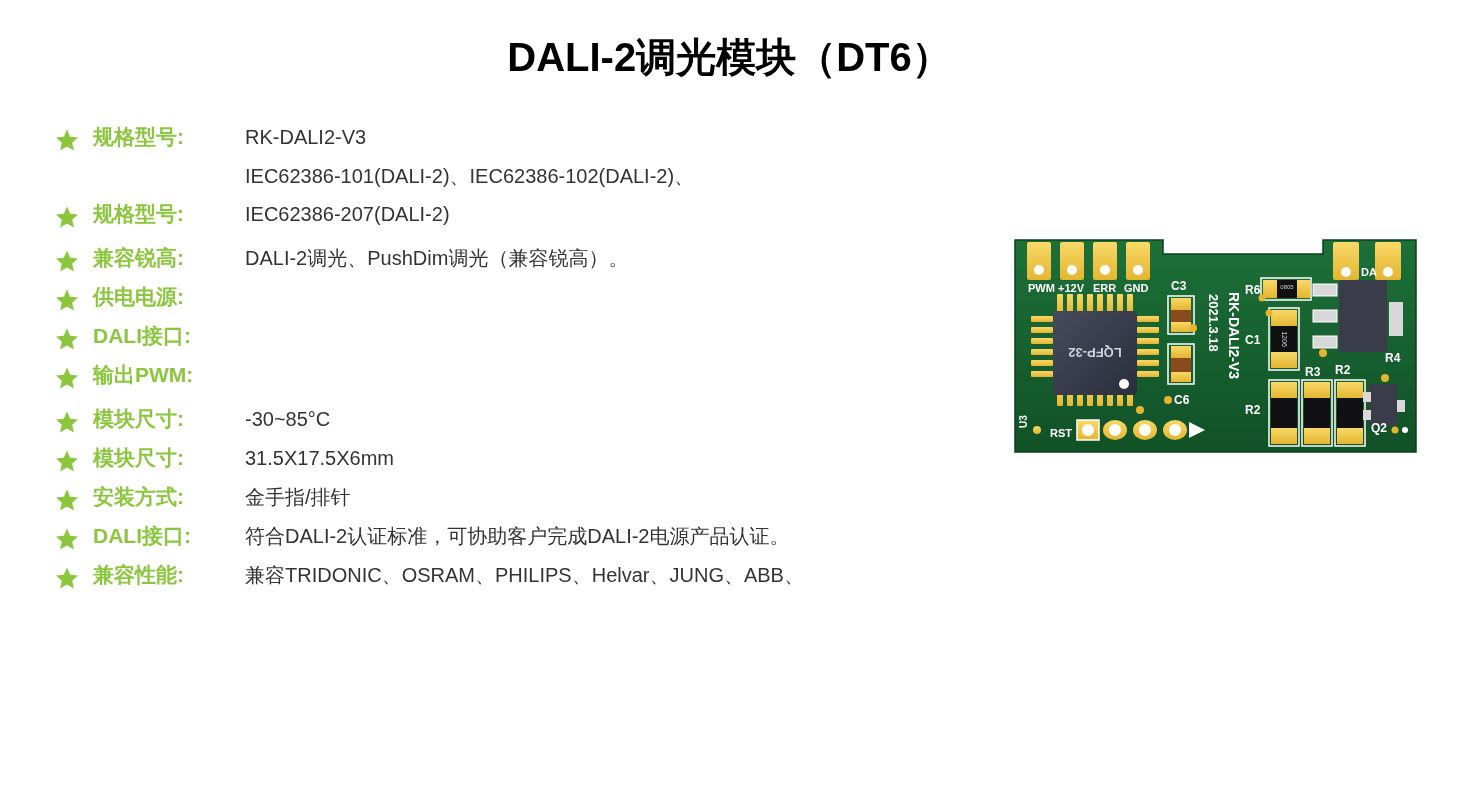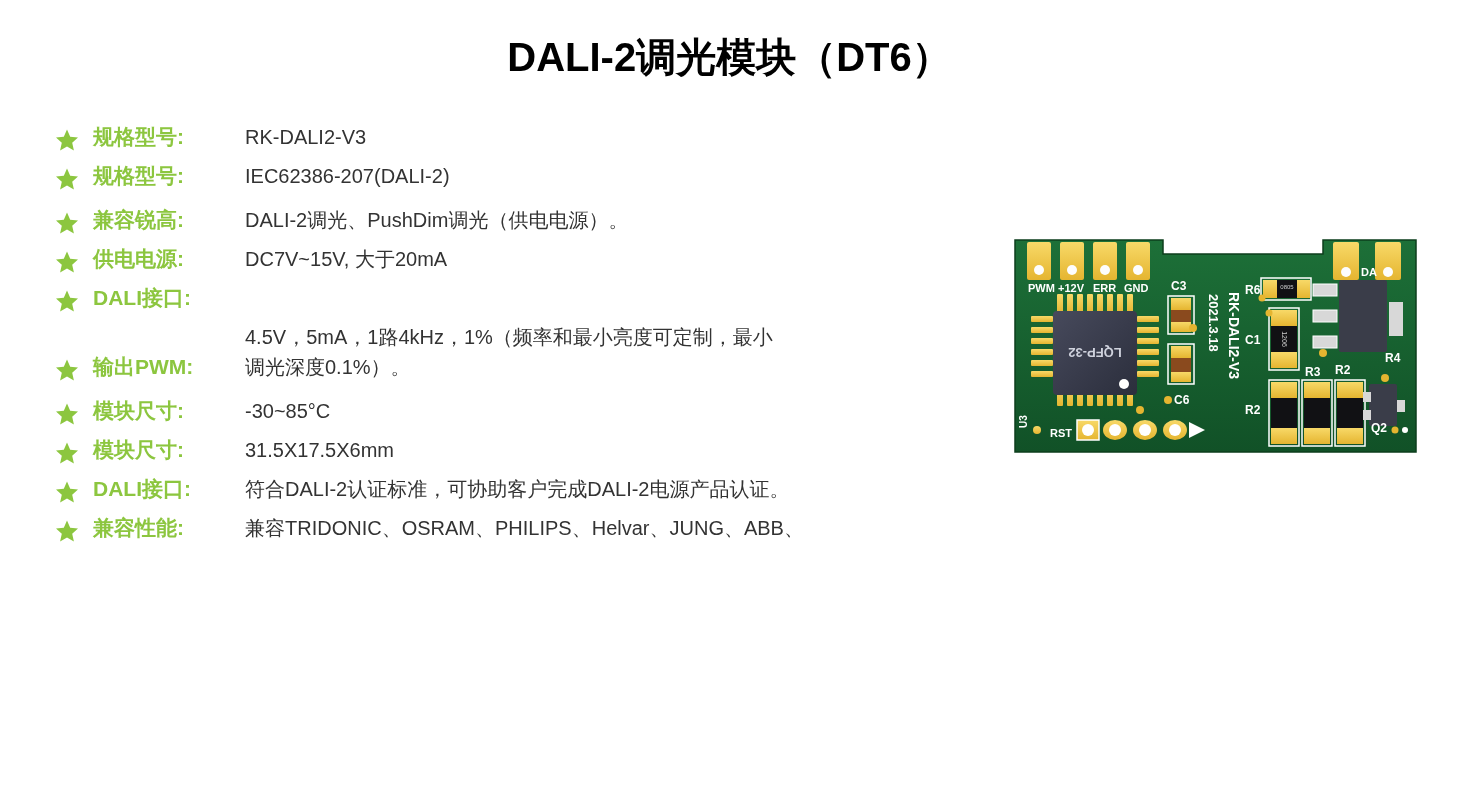--- a/index.html
+++ b/index.html
@@ -56,21 +56,21 @@
     white-space: nowrap;
   }
   .spec-value {
     flex: 1 1 auto;
     font-size: 20px;
     color: #333333;
     line-height: 30px;
     font-weight: 400;
   }
   .spec-value .vline { display: block; white-space: nowrap; }
-  .spec-value .vline + .vline { margin-top: 0; }
+  .spec-value .vline + .vline { margin-top: 8px; }
 
   
   .spec-row.gap-after { margin-bottom: 14px; }
 
   
   .pcb-wrap {
     position: absolute;
     left: 1013px;
     top: 232px;
     width: 405px;
@@ -98,68 +98,62 @@
   </div>
 
   <div class="spec-row gap-after">
     <span class="star-icon">
       <svg width="24" height="24" viewBox="0 0 24 24" aria-hidden="true">
           <polygon points="12,1.5 15.2,8.7 23,9.5 17.2,14.7 18.9,22.5 12,18.4 5.1,22.5 6.8,14.7 1,9.5 8.8,8.7" fill="#8cc63f"></polygon>
         </svg>
     </span>
     <span class="spec-label">规格型号:</span>
     <span class="spec-value">
+      <span class="vline">IEC62386-101(DALI-2)、IEC62386-102(DALI-2)、</span>
       <span class="vline">IEC62386-207(DALI-2)</span>
     </span>
   </div>
 
   <div class="spec-row">
     <span class="star-icon">
       <svg width="24" height="24" viewBox="0 0 24 24" aria-hidden="true">
           <polygon points="12,1.5 15.2,8.7 23,9.5 17.2,14.7 18.9,22.5 12,18.4 5.1,22.5 6.8,14.7 1,9.5 8.8,8.7" fill="#8cc63f"></polygon>
         </svg>
     </span>
     <span class="spec-label">兼容锐高:</span>
     <span class="spec-value">
-      <span class="vline">DALI-2调光、PushDim调光（供电电源）。</span>
+      <span class="vline">DALI-2调光、PushDim调光（兼容锐高）。</span>
     </span>
   </div>
 
   <div class="spec-row">
     <span class="star-icon">
       <svg width="24" height="24" viewBox="0 0 24 24" aria-hidden="true">
           <polygon points="12,1.5 15.2,8.7 23,9.5 17.2,14.7 18.9,22.5 12,18.4 5.1,22.5 6.8,14.7 1,9.5 8.8,8.7" fill="#8cc63f"></polygon>
         </svg>
     </span>
     <span class="spec-label">供电电源:</span>
-    <span class="spec-value">
-      <span class="vline">DC7V~15V, 大于20mA</span>
-    </span>
   </div>
 
   <div class="spec-row">
     <span class="star-icon">
       <svg width="24" height="24" viewBox="0 0 24 24" aria-hidden="true">
           <polygon points="12,1.5 15.2,8.7 23,9.5 17.2,14.7 18.9,22.5 12,18.4 5.1,22.5 6.8,14.7 1,9.5 8.8,8.7" fill="#8cc63f"></polygon>
         </svg>
     </span>
     <span class="spec-label">DALI接口:</span>
   </div>
 
   <div class="spec-row gap-after">
     <span class="star-icon">
       <svg width="24" height="24" viewBox="0 0 24 24" aria-hidden="true">
           <polygon points="12,1.5 15.2,8.7 23,9.5 17.2,14.7 18.9,22.5 12,18.4 5.1,22.5 6.8,14.7 1,9.5 8.8,8.7" fill="#8cc63f"></polygon>
         </svg>
     </span>
     <span class="spec-label">输出PWM:</span>
-    <span class="spec-value">
-      <span class="vline">4.5V，5mA，1路4kHz，1%（频率和最小亮度可定制，最小</span>
-      <span class="vline">调光深度0.1%）。</span>
-    </span>
   </div>
 
   <div class="spec-row">
     <span class="star-icon">
       <svg width="24" height="24" viewBox="0 0 24 24" aria-hidden="true">
           <polygon points="12,1.5 15.2,8.7 23,9.5 17.2,14.7 18.9,22.5 12,18.4 5.1,22.5 6.8,14.7 1,9.5 8.8,8.7" fill="#8cc63f"></polygon>
         </svg>
     </span>
     <span class="spec-label">模块尺寸:</span>
     <span class="spec-value">
@@ -172,20 +166,31 @@
       <svg width="24" height="24" viewBox="0 0 24 24" aria-hidden="true">
           <polygon points="12,1.5 15.2,8.7 23,9.5 17.2,14.7 18.9,22.5 12,18.4 5.1,22.5 6.8,14.7 1,9.5 8.8,8.7" fill="#8cc63f"></polygon>
         </svg>
     </span>
     <span class="spec-label">模块尺寸:</span>
     <span class="spec-value">
       <span class="vline">31.5X17.5X6mm</span>
     </span>
   </div>
 
+  <div class="spec-row">
+    <span class="star-icon">
+      <svg width="24" height="24" viewBox="0 0 24 24" aria-hidden="true">
+          <polygon points="12,1.5 15.2,8.7 23,9.5 17.2,14.7 18.9,22.5 12,18.4 5.1,22.5 6.8,14.7 1,9.5 8.8,8.7" fill="#8cc63f"></polygon>
+        </svg>
+    </span>
+    <span class="spec-label">安装方式:</span>
+    <span class="spec-value">
+      <span class="vline">金手指/排针</span>
+    </span>
+  </div>
 
   <div class="spec-row">
     <span class="star-icon">
       <svg width="24" height="24" viewBox="0 0 24 24" aria-hidden="true">
           <polygon points="12,1.5 15.2,8.7 23,9.5 17.2,14.7 18.9,22.5 12,18.4 5.1,22.5 6.8,14.7 1,9.5 8.8,8.7" fill="#8cc63f"></polygon>
         </svg>
     </span>
     <span class="spec-label">DALI接口:</span>
     <span class="spec-value">
       <span class="vline">符合DALI-2认证标准，可协助客户完成DALI-2电源产品认证。</span>

